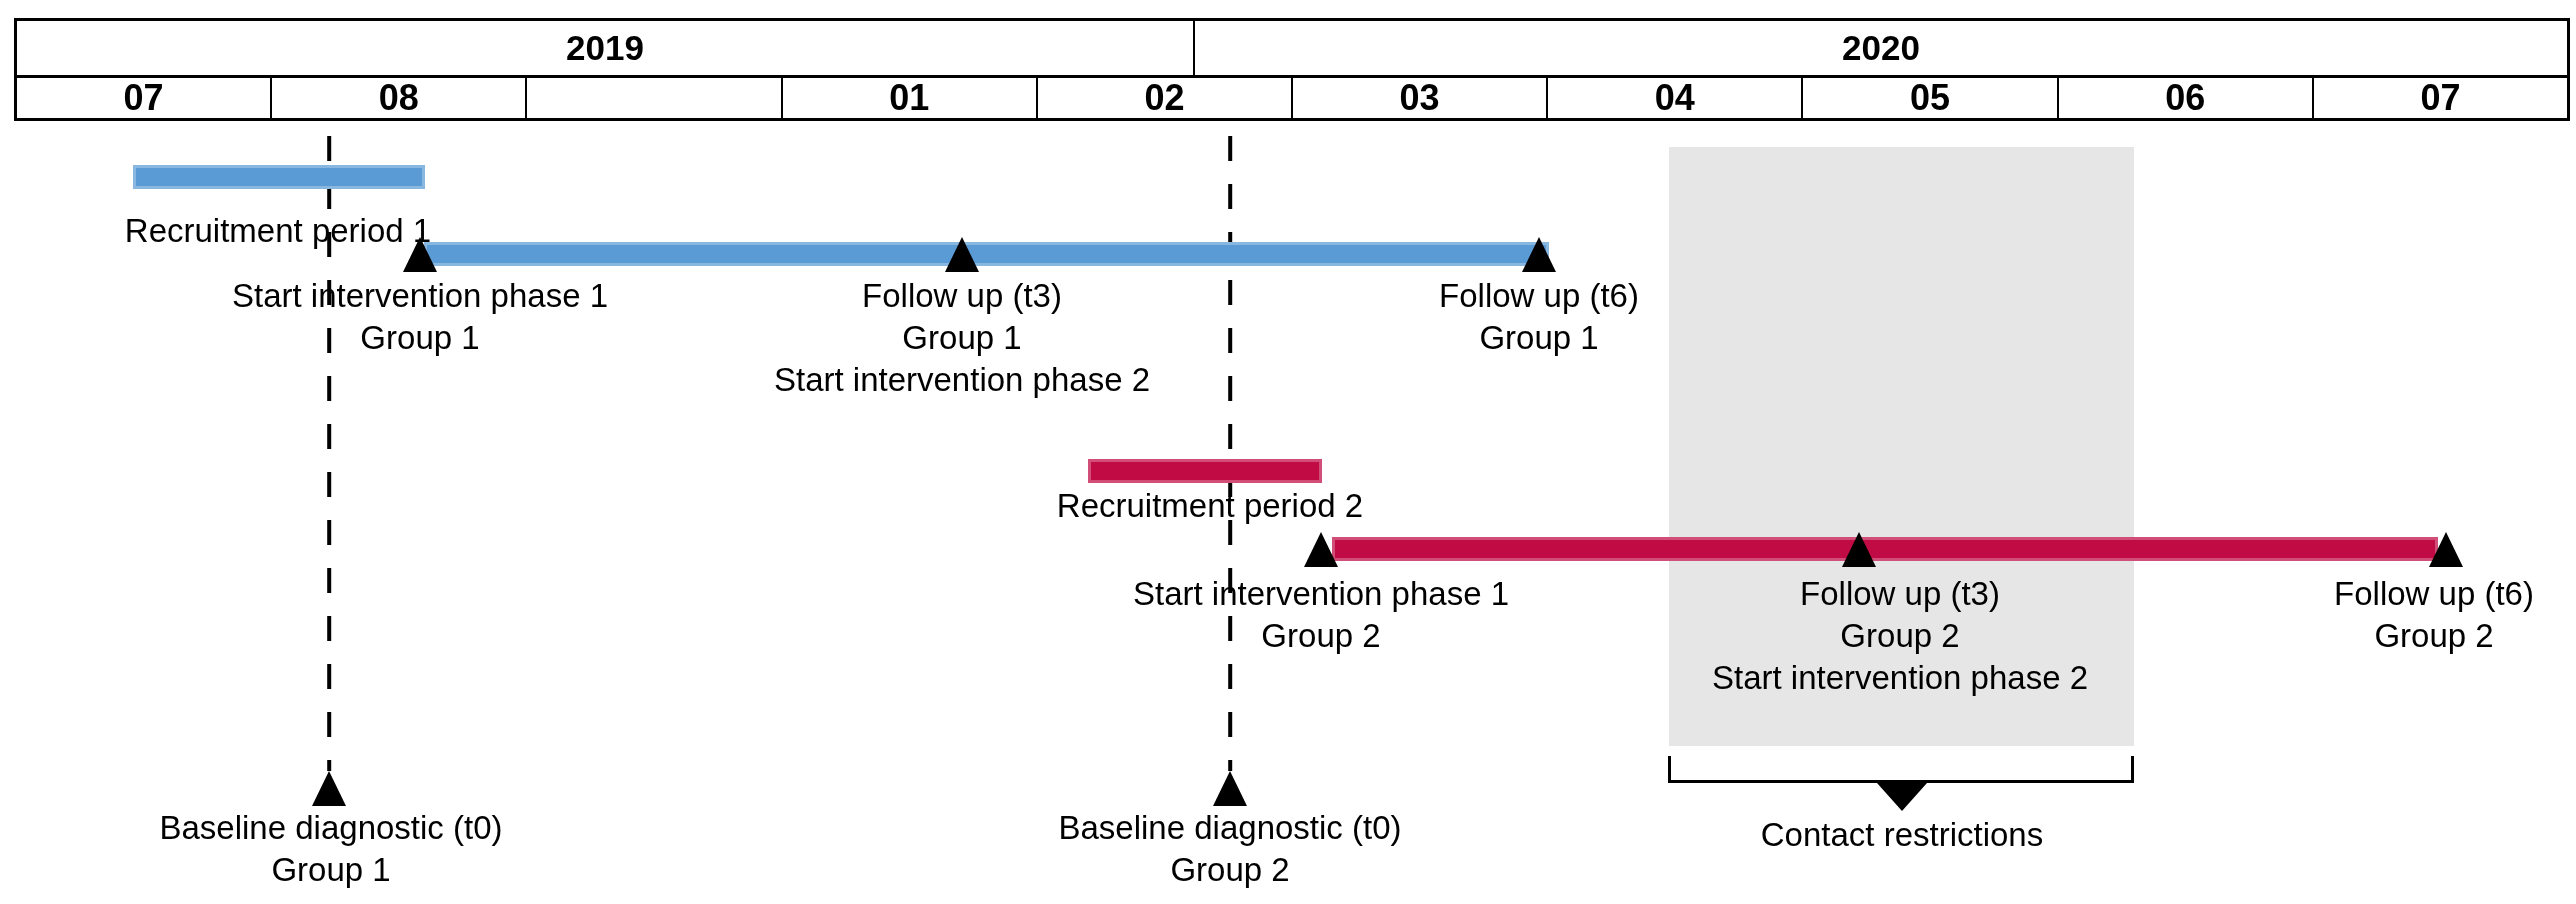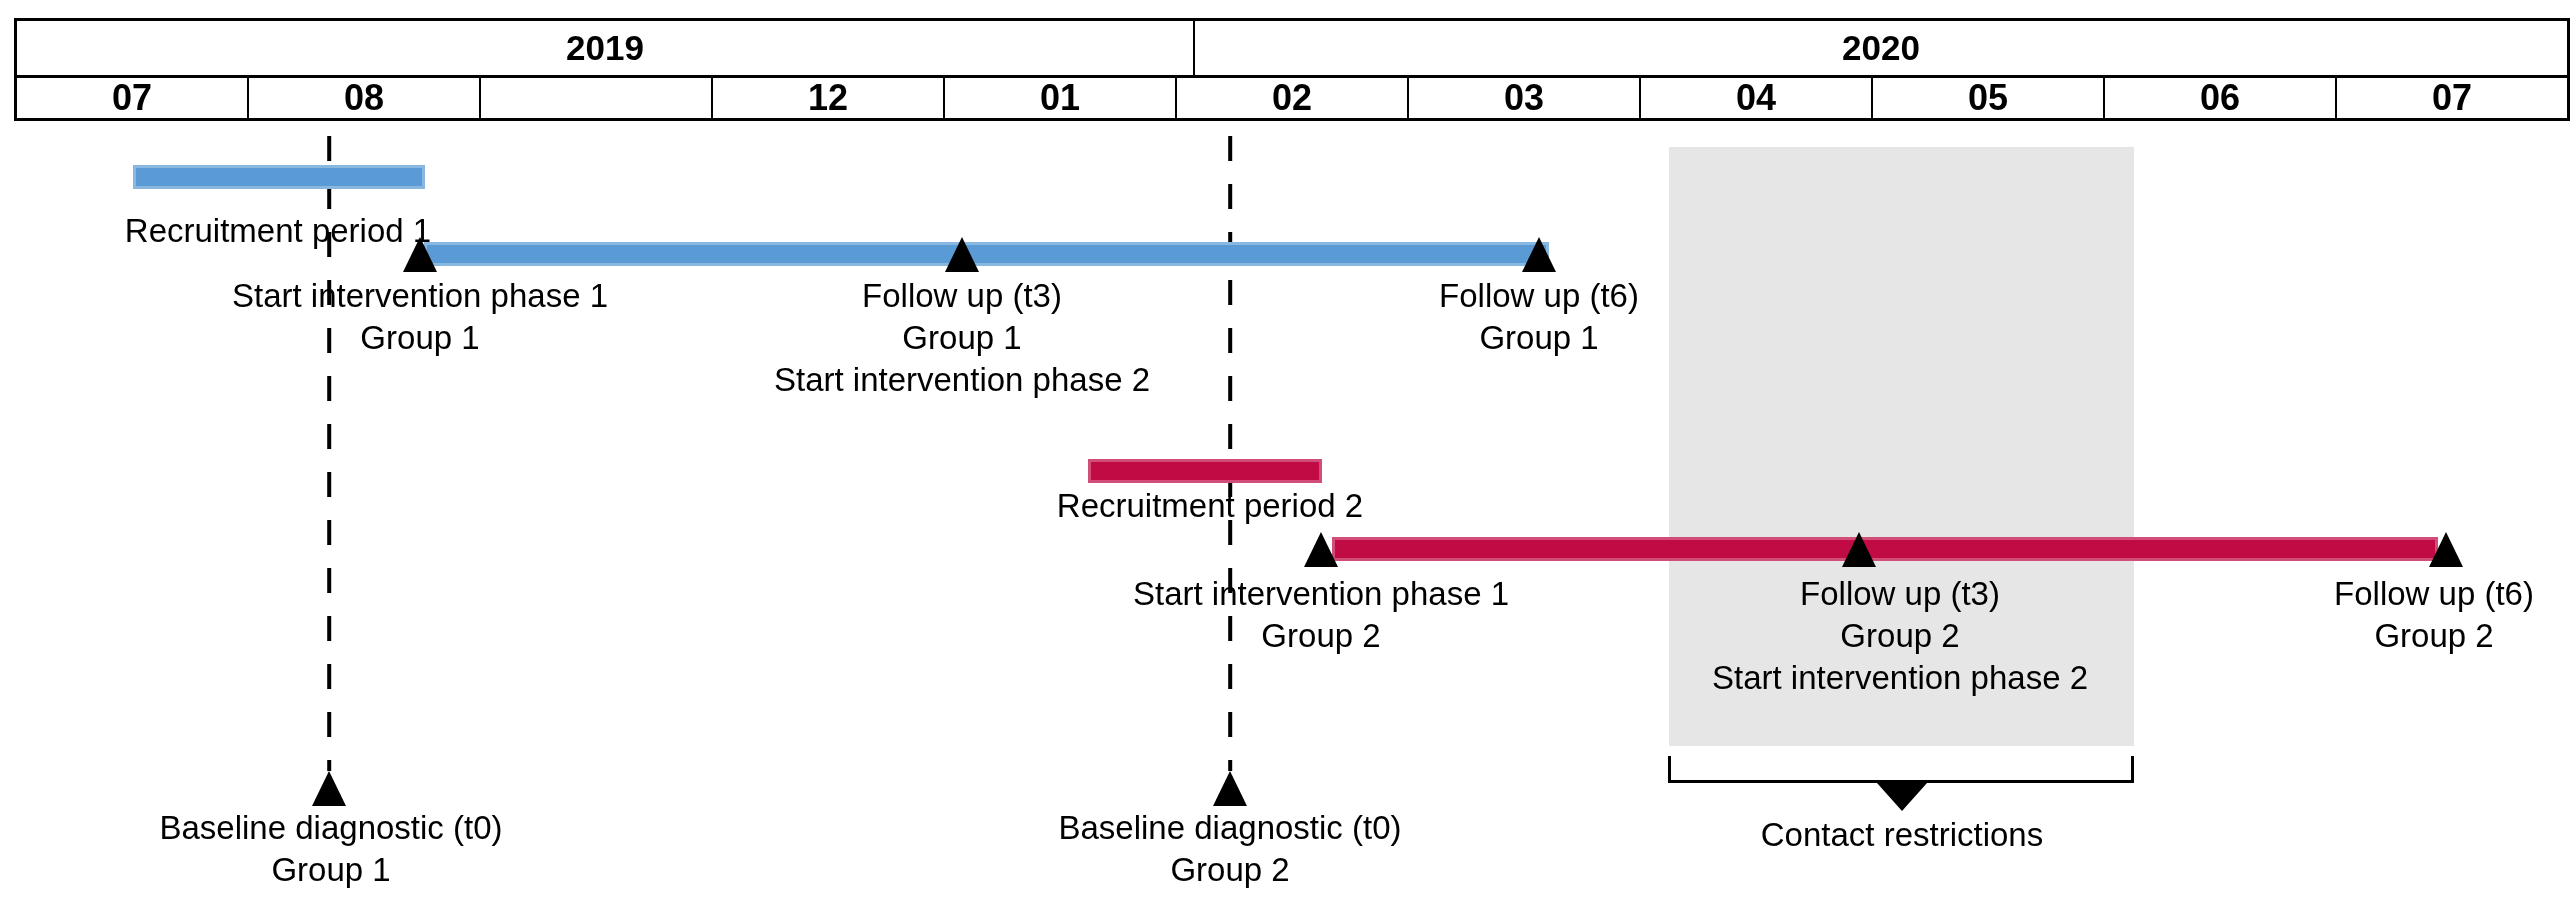--- a/index.html
+++ b/index.html
@@ -51,21 +51,20 @@
 
 <div class="cal">
   <div class="yrow">
     <div class="ycell y19">2019</div>
     <div class="ycell y20">2020</div>
   </div>
   <div class="mrow">
     <div class="mcell">07</div>
     <div class="mcell">08</div>
     <div class="mcell"></div>
-    <div class="mcell">12</div>
     <div class="mcell">01</div>
     <div class="mcell">02</div>
     <div class="mcell">03</div>
     <div class="mcell">04</div>
     <div class="mcell">05</div>
     <div class="mcell">06</div>
     <div class="mcell">07</div>
   </div>
 </div>
 

